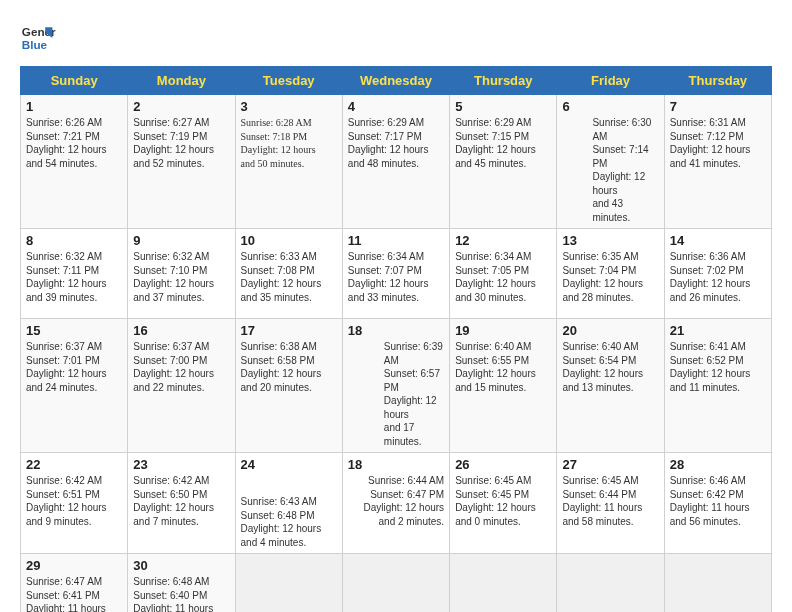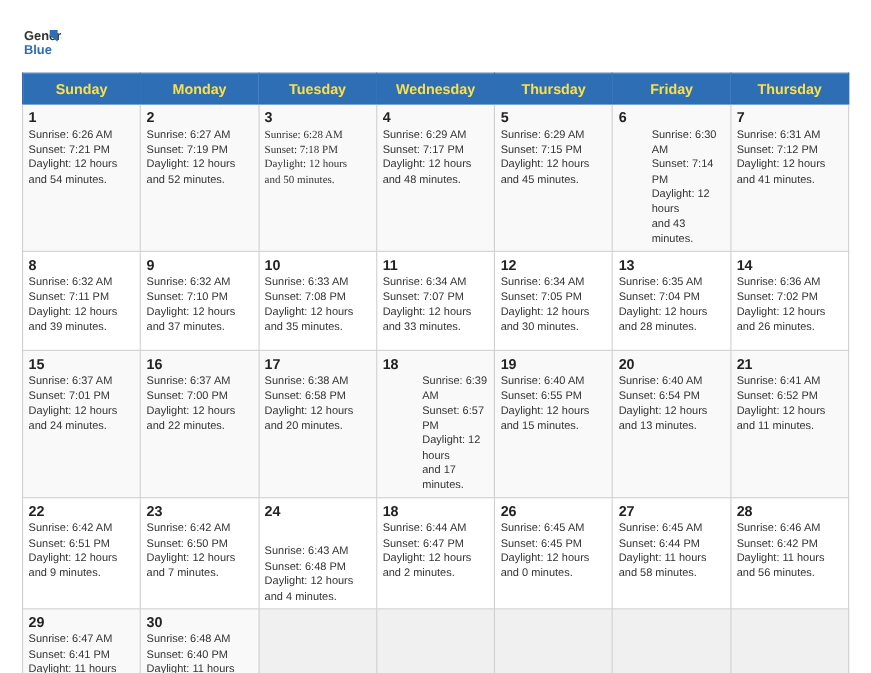--- a/index.html
+++ b/index.html
@@ -284,21 +284,21 @@
         </td>
         <td>
           <span class="day-number">24</span>
           <div class="day-info" style="white-space: pre-line; margin-top: 23px;">Sunrise: 6:43 AM
 Sunset: 6:48 PM
 Daylight: 12 hours
 and 4 minutes.</div>
         </td>
         <td>
           <span class="day-number">18</span>
-          <div class="day-info" style="white-space: pre-line;">Sunrise: 6:44 AM
+          <div class="day-info" style="white-space: pre-line; text-align: right;">Sunrise: 6:44 AM
 Sunset: 6:47 PM
 Daylight: 12 hours
 and 2 minutes.</div>
         </td>
         <td>
           <span class="day-number">26</span>
           <div class="day-info" style="white-space: pre-line;">Sunrise: 6:45 AM
 Sunset: 6:45 PM
 Daylight: 12 hours
 and 0 minutes.</div>

